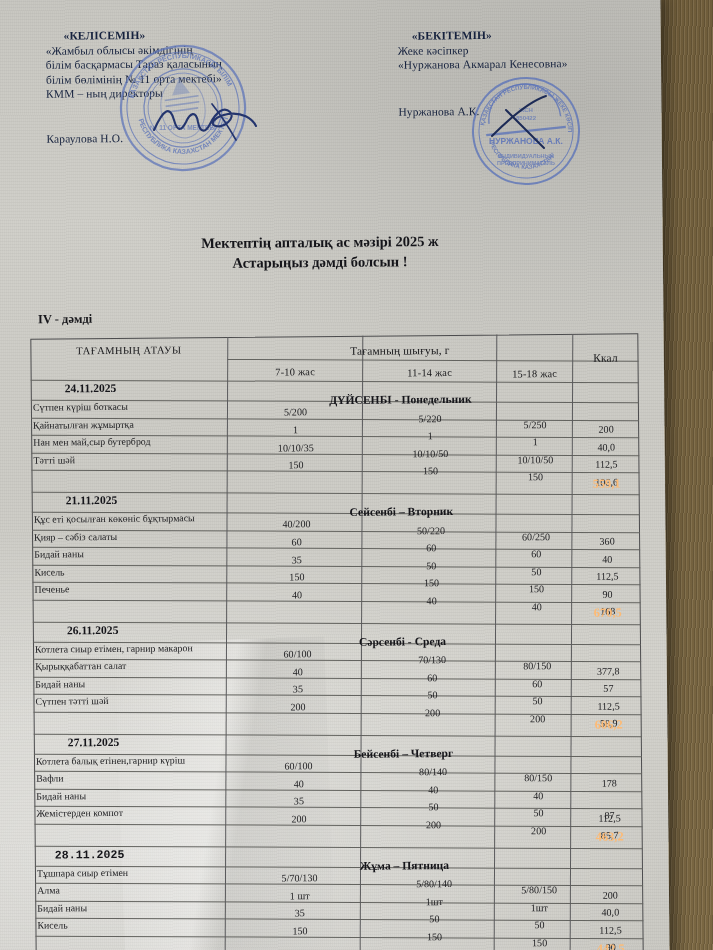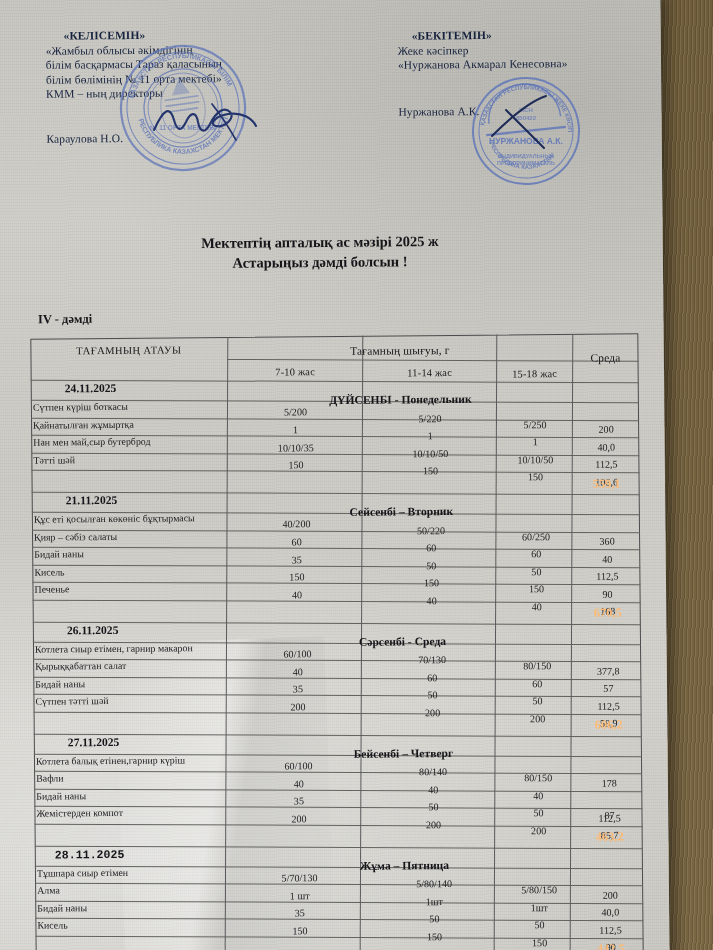--- a/index.html
+++ b/index.html
@@ -298,21 +298,21 @@
         <div class="hrule" style="top: 579.4px; left: 0px; width: 608px; transform: rotate(0.7449deg);"></div>
         <div class="hrule" style="top: 597px; left: 0px; width: 608px; transform: rotate(0.7449deg);"></div>
         <div class="vrule" style="left: 197px; top: 0px; height: 618.6px; transform: rotate(0.7449deg); transform-origin: center top;"></div>
         <div class="vrule" style="left: 332px; top: 0px; height: 618.6px; transform: rotate(0.7449deg); transform-origin: center top;"></div>
         <div class="vrule" style="left: 466px; top: 0px; height: 618.6px; transform: rotate(0.7449deg); transform-origin: center top;"></div>
         <div class="vrule" style="left: 542px; top: 0px; height: 618.6px; transform: rotate(0.7449deg); transform-origin: center top;"></div>
       </div>
     <div id="cells">
         <div class="colhead caps" style="left: 0px; top: 7px; width: 197px; text-align: center;">ТАҒАМНЫҢ АТАУЫ</div>
         <div class="colhead big" style="left: 197px; top: 9.4385px; width: 345px; text-align: center;">Тағамның шығуы, г</div>
-        <div class="colhead big" style="left: 542px; top: 18.475px; width: 66px; text-align: center;">Среда</div>
+        <div class="colhead big" style="left: 542px; top: 18.475px; width: 66px; text-align: center;">Ккал</div>
         <div class="colhead" style="left: 197px; top: 30.4385px; width: 135px; text-align: center;">7-10 жас</div>
         <div class="colhead" style="left: 332px; top: 32.187px; width: 134px; text-align: center;">11-14 жас</div>
         <div class="colhead" style="left: 466px; top: 33.552px; width: 76px; text-align: center;">15-18 жас</div>
         <div class="daydate" style="left: 34px; top: 44px;">24.11.2025</div>
         <div class="dayname" style="left: 197px; top: 58.187px; width: 345px; text-align: center;">ДҮЙСЕНБІ - Понедельник</div>
         <div class="dish" style="left: 2px; top: 63px; width: 191px; white-space: normal;">Сүтпен күріш боткасы</div>
         <div class="num" style="left: 197px; top: 70.4385px; width: 135px; text-align: center;">5/200</div>
         <div class="num" style="left: 332px; top: 77.687px; width: 134px; text-align: center;">5/220</div>
         <div class="num" style="left: 466px; top: 84.552px; width: 76px; text-align: center;">5/250</div>
         <div class="num" style="left: 542px; top: 90.075px; width: 66px; text-align: center;">200</div>

